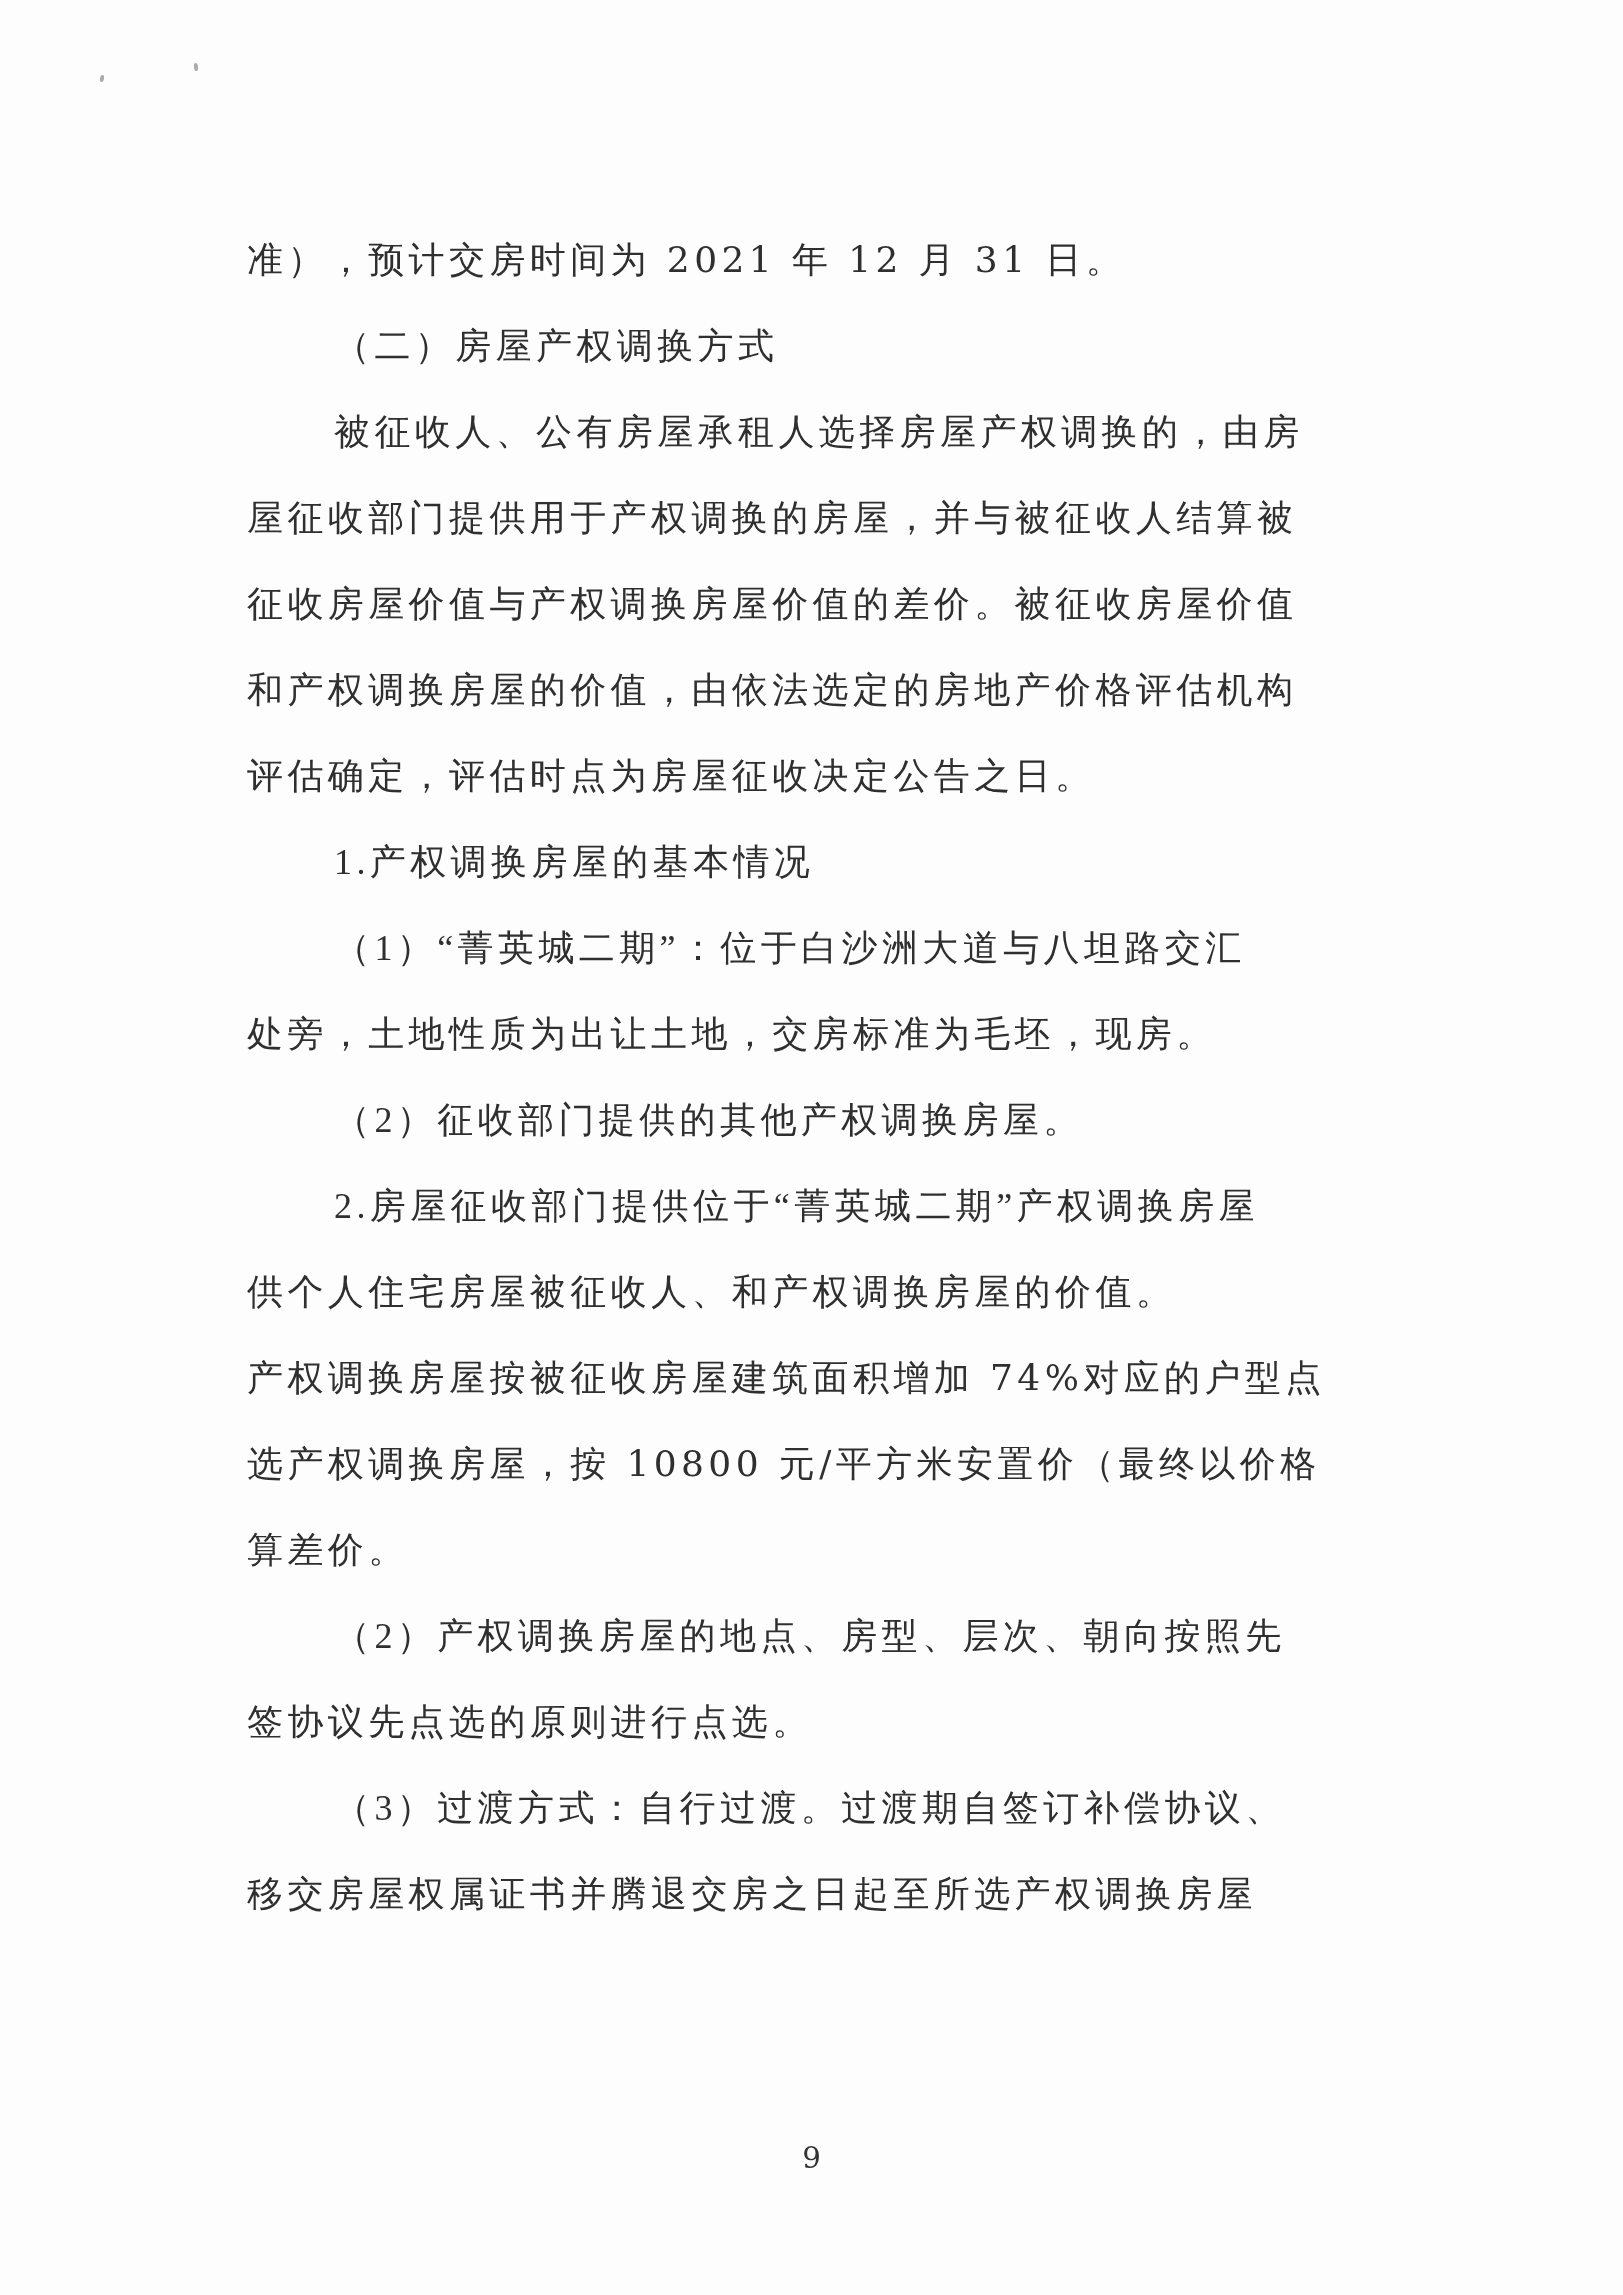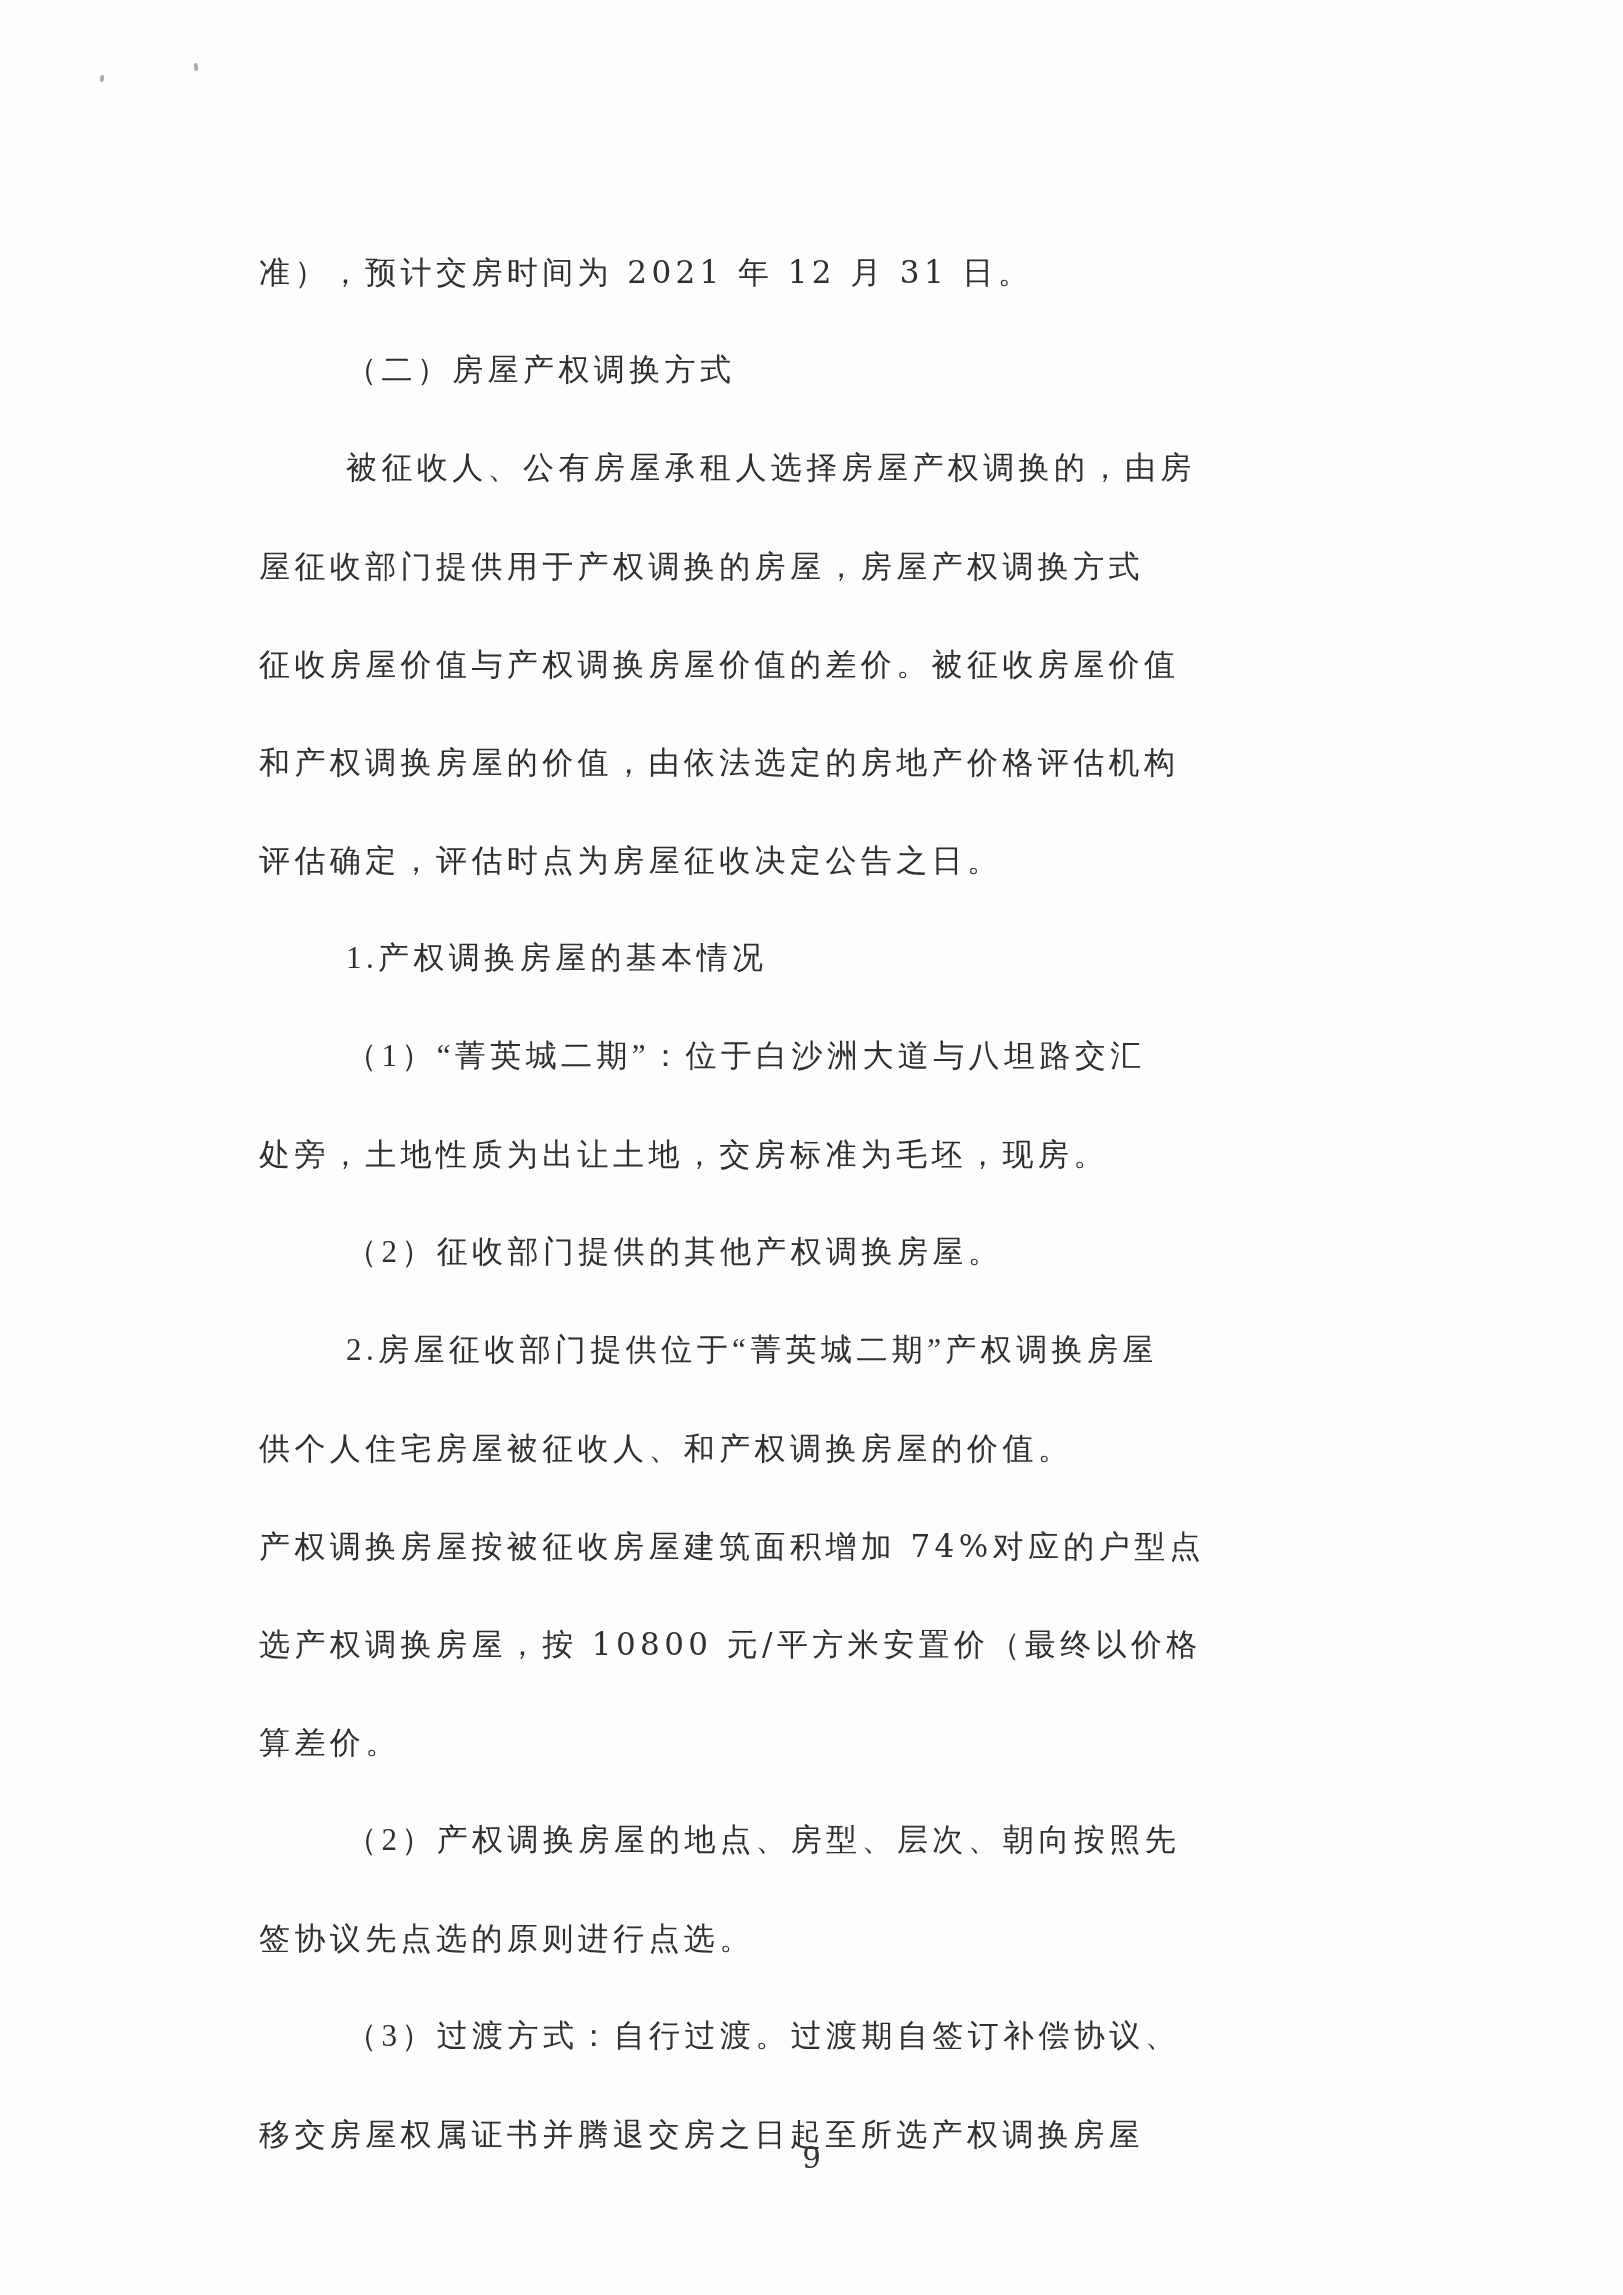--- a/index.html
+++ b/index.html
@@ -16,24 +16,24 @@
     font-family: "DejaVu Serif", "Liberation Serif", serif;
     color: #2f2f2f;
   }
   .doc-body {
     position: absolute;
     left: 247px;
     top: 217px;
     width: 1144px;
   }
   .line {
-    margin: 12px;
+    margin: 0;
     height: 86px;
     line-height: 86px;
-    font-size: 31px;
+    font-size: 36px;
     letter-spacing: 4.4px;
     white-space: nowrap;
     font-weight: 400;
     text-rendering: optimizeLegibility;
   }
   .line.indent {
     padding-left: 87px;
     font-family: Liberation Serif, serif;
   }
   .page-number {
@@ -60,21 +60,21 @@
 <body>
 
 <div class="page">
   <span class="speck speck-1"></span>
   <span class="speck speck-2"></span>
 
   <main class="doc-body">
       <p class="line">准），预计交房时间为 2021 年 12 月 31 日。</p>
       <p class="line indent">（二）房屋产权调换方式</p>
       <p class="line indent">被征收人、公有房屋承租人选择房屋产权调换的，由房</p>
-      <p class="line">屋征收部门提供用于产权调换的房屋，房屋产权调换方式</p>
+      <p class="line">屋征收部门提供用于产权调换的房屋，并与被征收人结算被</p>
       <p class="line">征收房屋价值与产权调换房屋价值的差价。被征收房屋价值</p>
       <p class="line">和产权调换房屋的价值，由依法选定的房地产价格评估机构</p>
       <p class="line">评估确定，评估时点为房屋征收决定公告之日。</p>
       <p class="line indent">1.产权调换房屋的基本情况</p>
       <p class="line indent">（1）“菁英城二期”：位于白沙洲大道与八坦路交汇</p>
       <p class="line">处旁，土地性质为出让土地，交房标准为毛坯，现房。</p>
       <p class="line indent">（2）征收部门提供的其他产权调换房屋。</p>
       <p class="line indent">2.房屋征收部门提供位于“菁英城二期”产权调换房屋</p>
       <p class="line">供个人住宅房屋被征收人、和产权调换房屋的价值。</p>
       <p class="line">产权调换房屋按被征收房屋建筑面积增加 74%对应的户型点</p>

